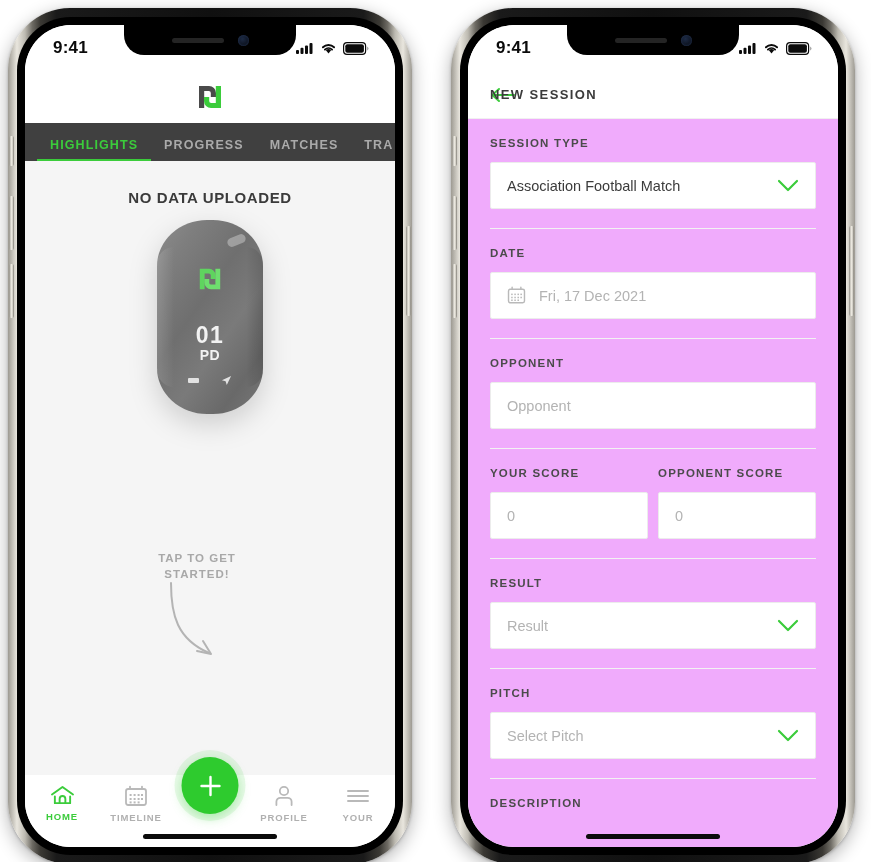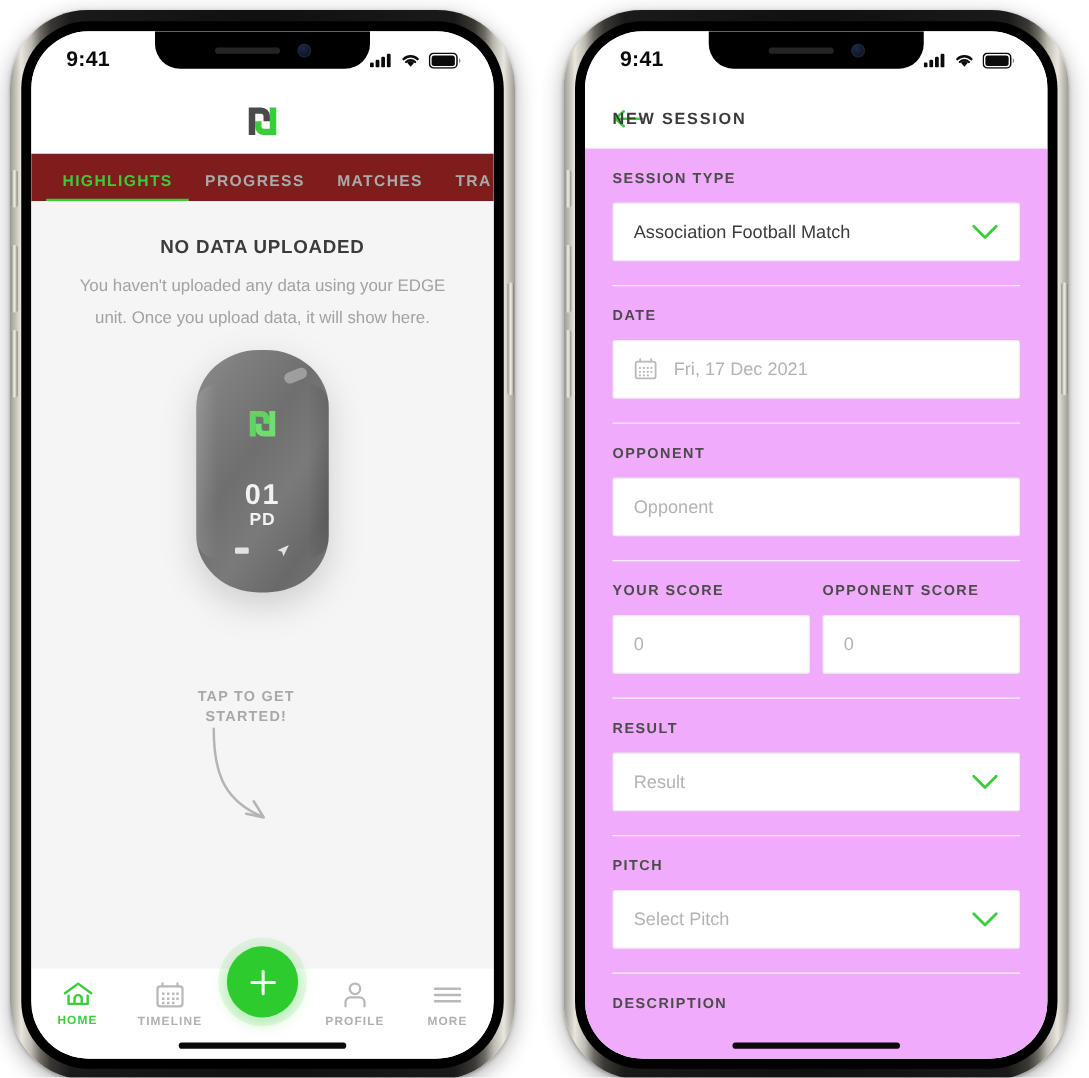--- a/index.html
+++ b/index.html
@@ -141,21 +141,21 @@
     display: flex;
     align-items: center;
     justify-content: center;
     background: #fff;
     flex: none;
   }
   .tabbar {
     display: flex;
     align-items: flex-end;
     height: 38px;
-    background: #7f1d1d;
+    background: #404040;
     padding-left: 12px;
     flex: none;
     overflow: hidden;
     white-space: nowrap;
   }
   .tab {
     position: relative;
     padding: 0 13px 9px 13px;
     font-size: 12.5px;
     font-weight: bold;
@@ -451,21 +451,20 @@
           <div class="tab">
             <span>MATCHES</span>
           </div>
           <div class="tab">
             <span>TRA</span>
           </div>
         </div>
 
         <div class="content">
           <div class="empty-title">NO DATA UPLOADED</div>
-          <div class="empty-sub">You haven't uploaded any data using your EDGE unit. Once you upload data, it will show here.</div>
 
           <div class="edge-wrap">
             <div class="edge-body"></div>
             <div class="edge-facet-l"></div>
             <div class="edge-facet-r"></div>
             <div class="edge-notch-hl"></div>
             <div class="edge-logo">
               <svg width="26" height="30" viewBox="0 0 28 32">
                 <path d="M3 5 h10 a7 7 0 0 1 7 7 v4 h-5.2 v-4 a2 2 0 0 0 -2 -2 h-4.6 v17 H3 Z" fill="#5fd45f"></path>
                 <path d="M25 27 h-10 a7 7 0 0 1 -7 -7 v-4 h5.2 v4 a2 2 0 0 0 2 2 h4.6 v-17 H25 Z" fill="#6ede6e"></path>
@@ -527,21 +526,21 @@
               <circle cx="11" cy="6" r="4.2" fill="none" stroke="#b9b9b9" stroke-width="1.8"></circle>
               <path d="M3.4 20 v-3.2 a4 4 0 0 1 4 -4 h7.2 a4 4 0 0 1 4 4 V20" fill="none" stroke="#b9b9b9" stroke-width="1.8" stroke-linecap="round"></path>
             </svg>
             <div class="navlabel">PROFILE</div>
           </div>
 
           <div class="navitem">
             <svg width="24" height="22" viewBox="0 0 24 22">
               <path d="M2 6 H22 M2 11 H22 M2 16 H22" stroke="#b9b9b9" stroke-width="1.9" stroke-linecap="round"></path>
             </svg>
-            <div class="navlabel">MORE</div>
+            <div class="navlabel">YOUR</div>
           </div>
         </div>
 
         <div class="fab">
           <svg width="26" height="26" viewBox="0 0 26 26">
             <path d="M13 4 V22 M4 13 H22" stroke="#ffffff" stroke-width="2.4" stroke-linecap="round"></path>
           </svg>
         </div>
 
         <div class="home-indicator"></div>

